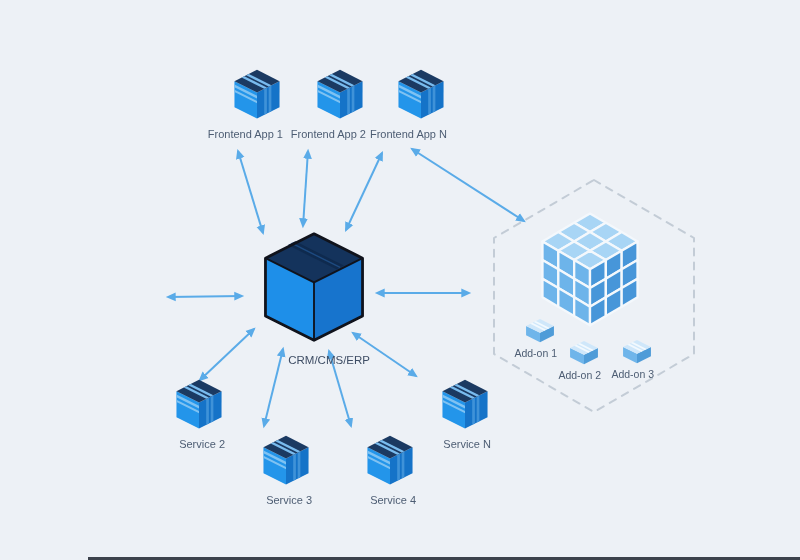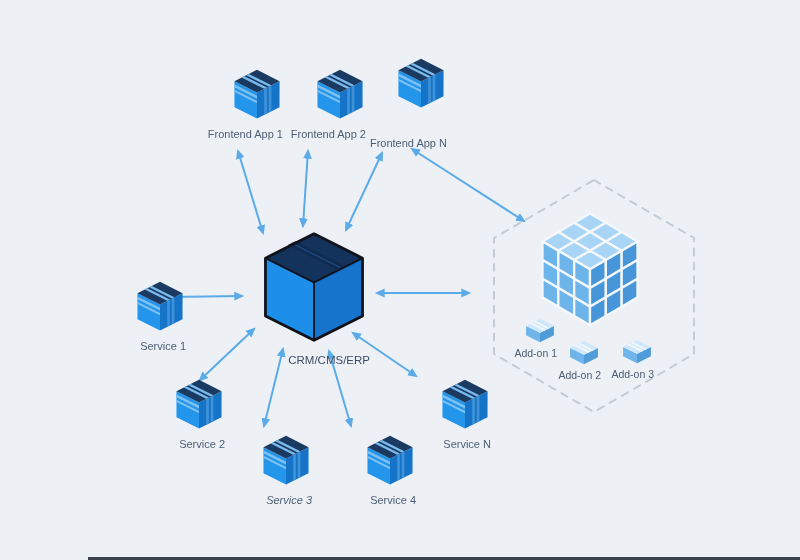--- a/index.html
+++ b/index.html
@@ -140,47 +140,41 @@
         <use href="#pkg-cube"></use>
       </svg>
     <div class="node-label">Frontend App 1</div>
   </div>
   <div class="node" style="left:256px; top:68px; width:110px;">
     <svg width="52" height="54" viewBox="0 0 60 62">
         <use href="#pkg-cube"></use>
       </svg>
     <div class="node-label">Frontend App 2</div>
   </div>
-  <div class="node" style="left:337px; top:57px; width:110px;gap:20px;">
+  <div class="node" style="left:337px; top:68px; width:110px;">
     <svg width="52" height="54" viewBox="0 0 60 62">
         <use href="#pkg-cube"></use>
       </svg>
     <div class="node-label">Frontend App N</div>
   </div>
 
   <div class="node" style="left:240px; top:230px; width:130px;">
     <svg width="112" height="116" viewBox="0 0 120 124">
         <use href="#big-box"></use>
       </svg>
     <div class="node-label center">CRM/CMS/ERP</div>
   </div>
 
-  <div class="node" style="left:76px; top:280px; width:110px;">
-    <svg width="52" height="54" viewBox="0 0 60 62">
-        <use href="#pkg-cube"></use>
-      </svg>
-    <div class="node-label">Service 1</div>
-  </div>
   <div class="node" style="left:115px; top:378px; width:110px;">
     <svg width="52" height="54" viewBox="0 0 60 62">
         <use href="#pkg-cube"></use>
       </svg>
     <div class="node-label">Service 2</div>
   </div>
-  <div class="node" style="left:202px; top:434px; width:110px;font-style:italic;">
+  <div class="node" style="left:202px; top:434px; width:110px;">
     <svg width="52" height="54" viewBox="0 0 60 62">
         <use href="#pkg-cube"></use>
       </svg>
     <div class="node-label">Service 3</div>
   </div>
   <div class="node" style="left:306px; top:434px; width:110px;">
     <svg width="52" height="54" viewBox="0 0 60 62">
         <use href="#pkg-cube"></use>
       </svg>
     <div class="node-label">Service 4</div>

